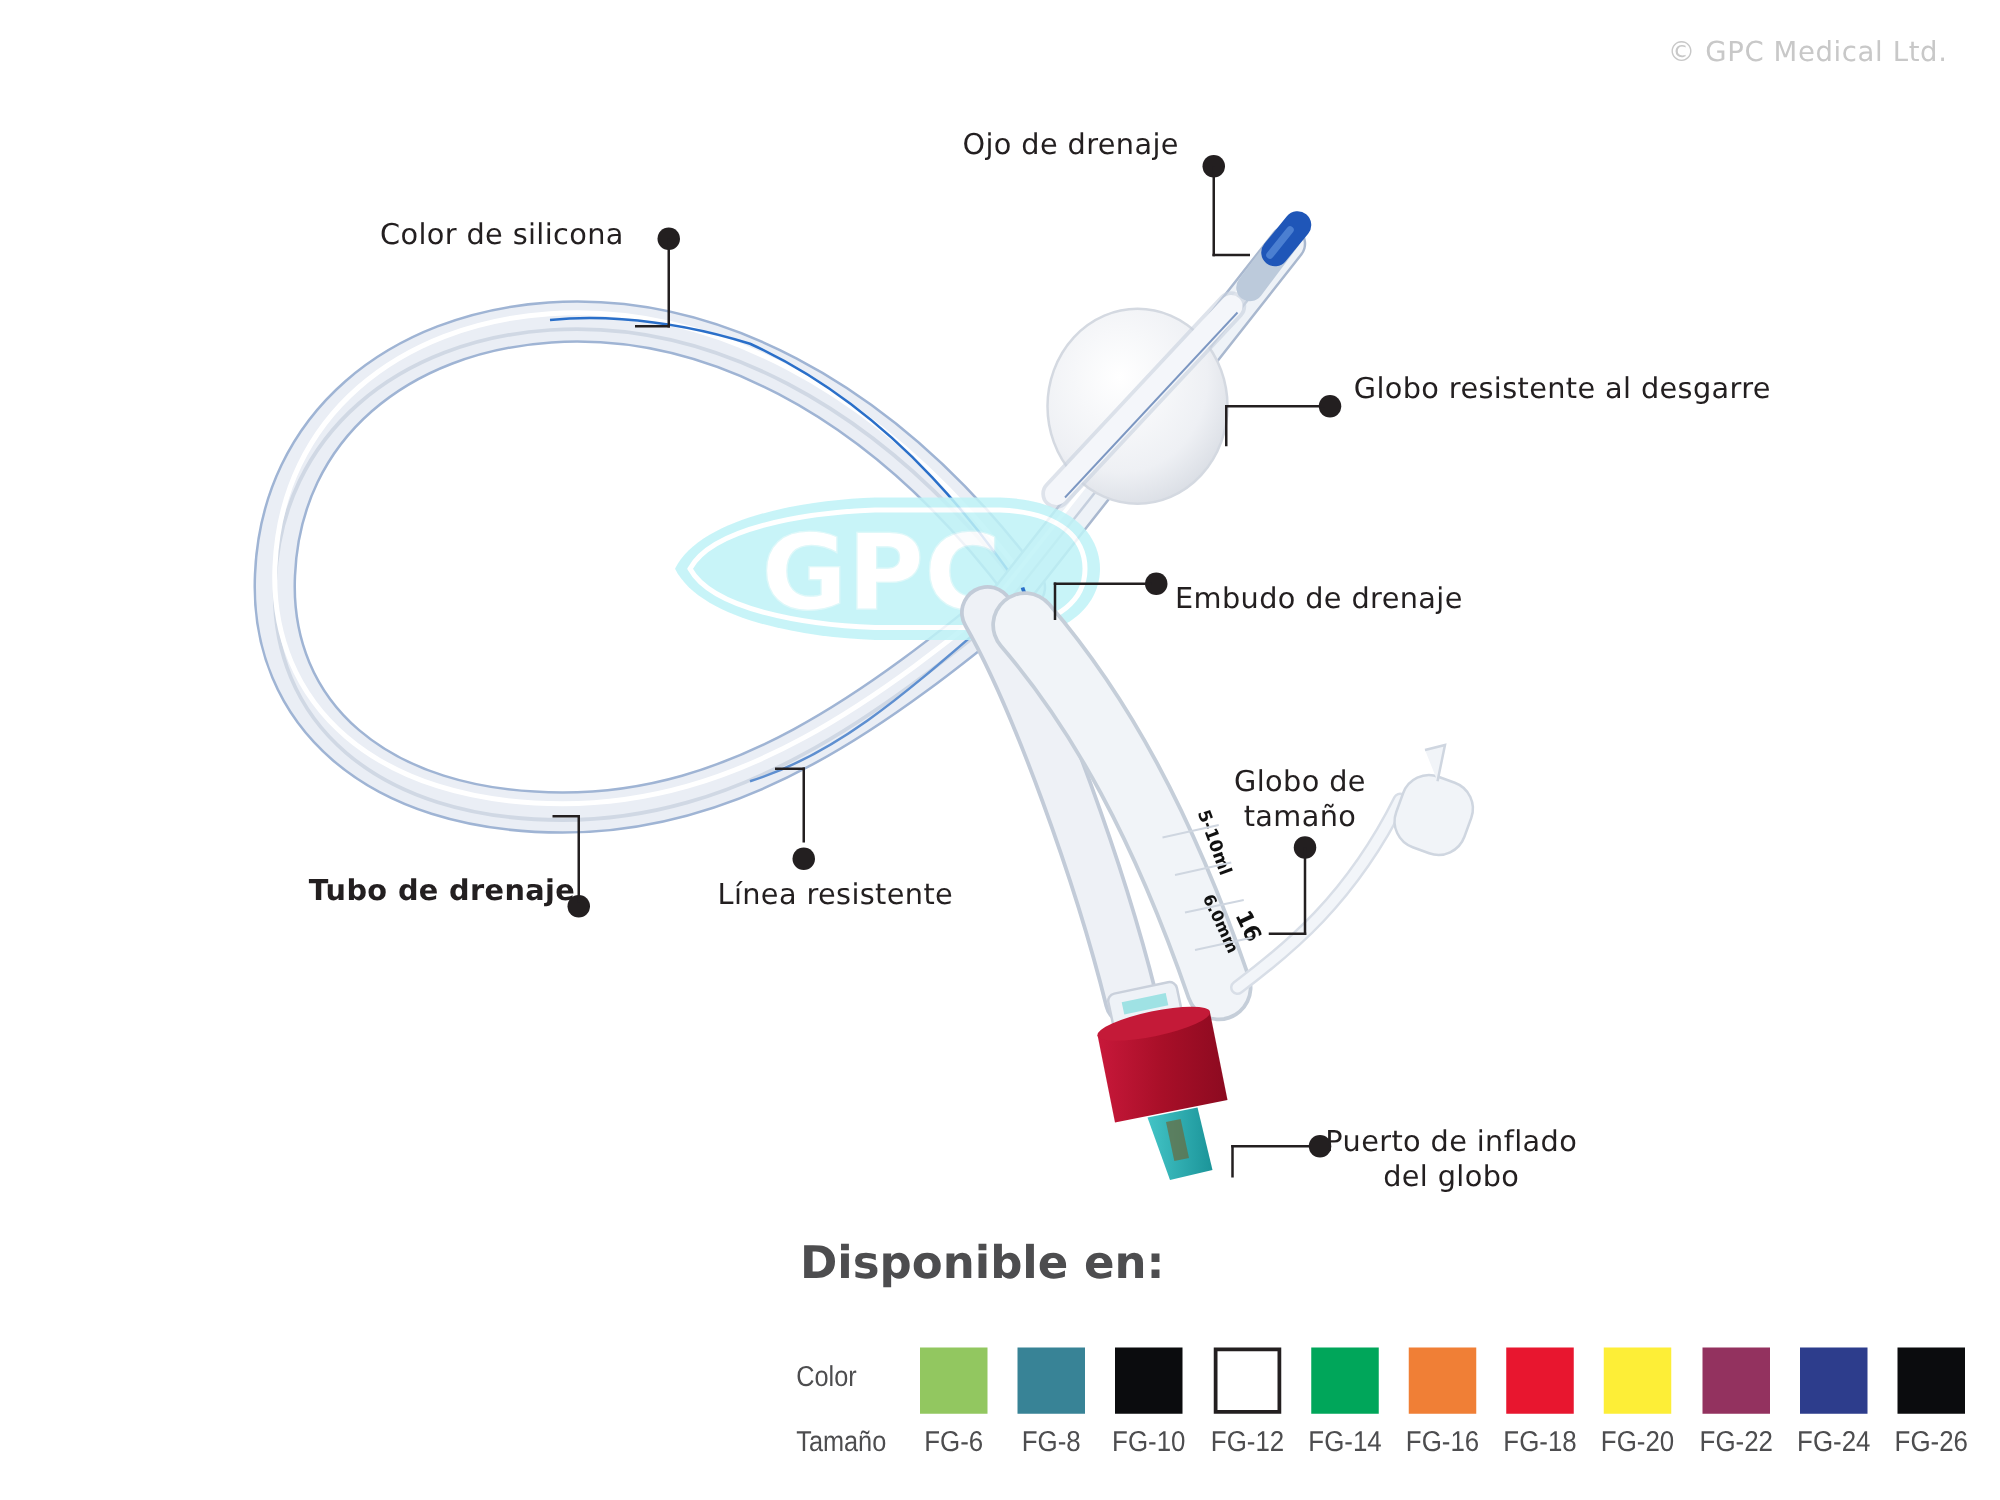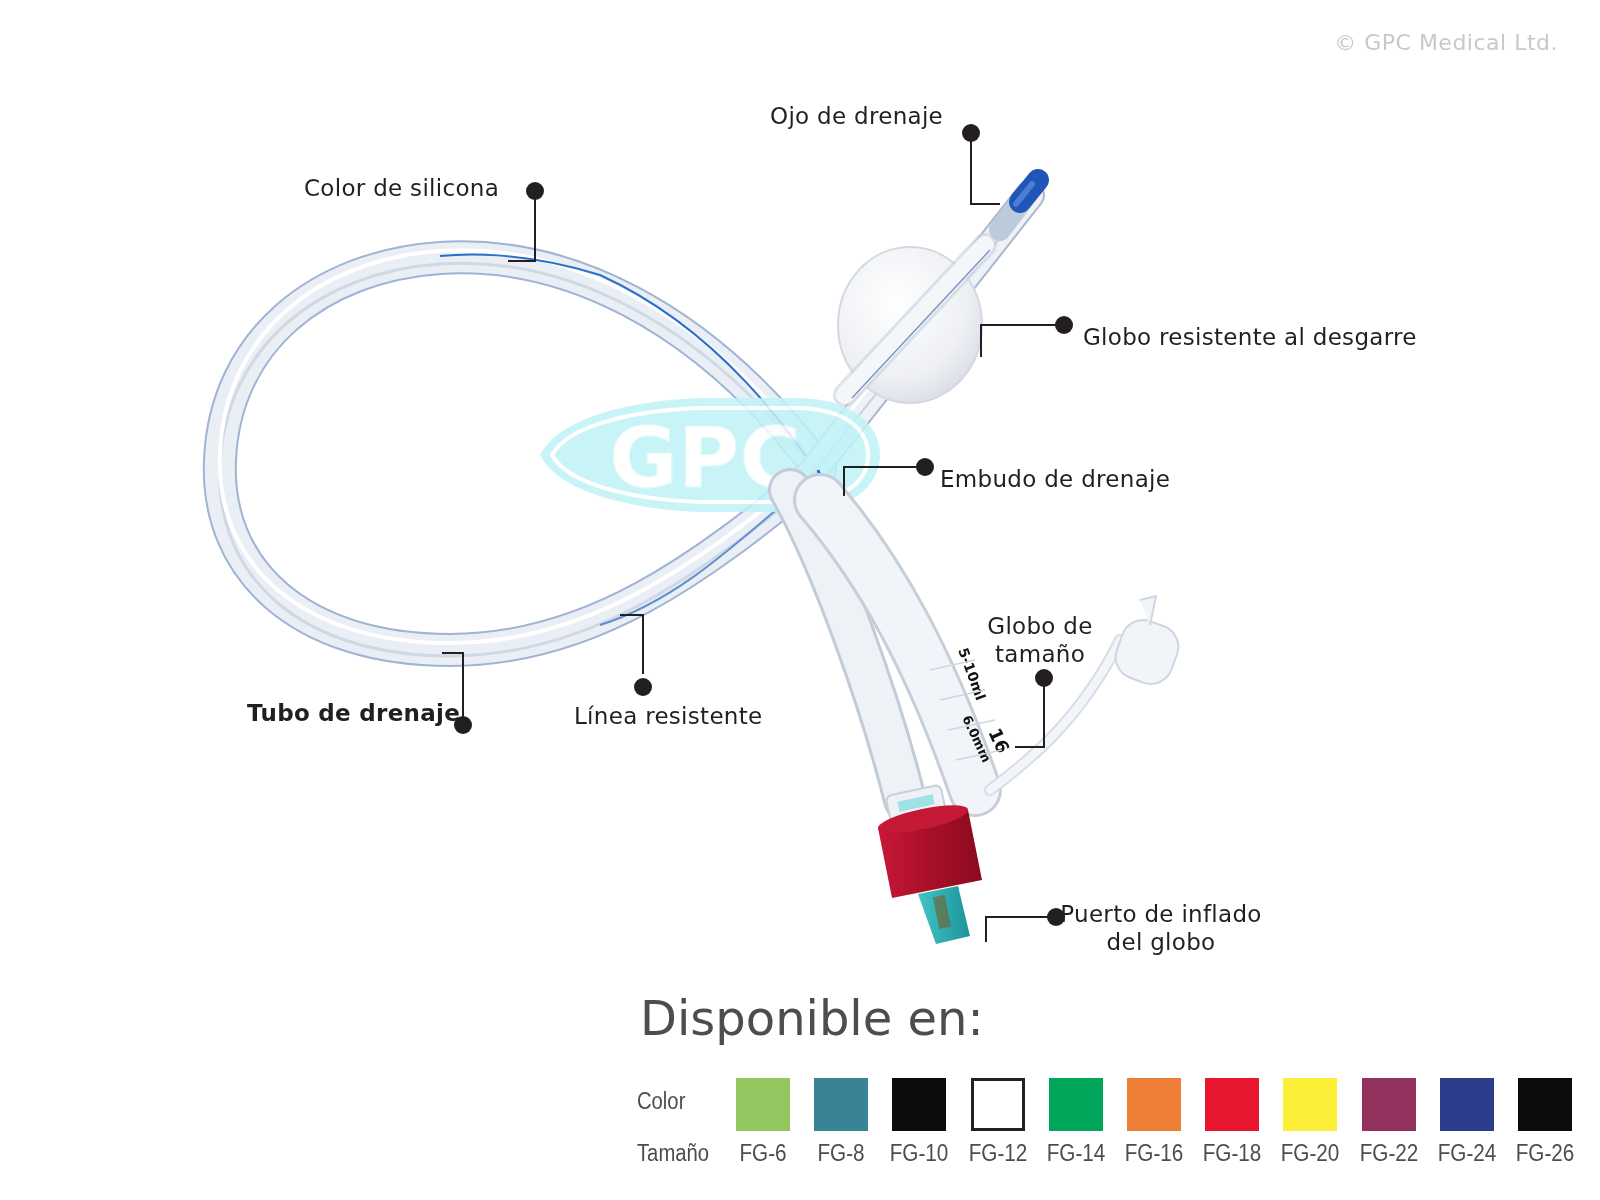--- a/index.html
+++ b/index.html
@@ -8,21 +8,21 @@
   .copyright { position: absolute; right: 42px; top: 30px; font-size: 22px; color: #c8c8c8;
                font-family: "DejaVu Sans", sans-serif; letter-spacing: 0.5px; }
   svg.art { position: absolute; left: 0; top: 0; }
   .label { position: absolute; font-size: 23px; color: #231f20; white-space: nowrap;
            font-family: "DejaVu Sans", sans-serif; letter-spacing: 0.3px; }
   .label.center { text-align: center; line-height: 28px; }
   .dot { position: absolute; width: 18px; height: 18px; border-radius: 50%; background: #231f20; }
   .hline, .vline { position: absolute; background: #231f20; }
   .hline { height: 2px; }
   .vline { width: 2px; }
-  .avail-title { position: absolute; left: 640px; top: 990px; font-size: 48px; font-weight: normal;
+  .avail-title { position: absolute; left: 640px; top: 990px; font-size: 36px; font-weight: bold;
                  color: #4d4d4f; font-family: "DejaVu Sans", sans-serif; text-align: right; }
   .row-label { position: absolute; font-size: 23px; color: #4d4d4f;
                font-family: "Liberation Sans", sans-serif; transform: scaleX(0.88); transform-origin: left; }
   .swatch { position: absolute; width: 54px; height: 53px; box-sizing: border-box; }
   .size { position: absolute; font-size: 23px; color: #4d4d4f; width: 78px; text-align: center;
           font-family: "Liberation Sans", sans-serif; transform: scaleX(0.9); }
 </style>
 </head>
 <body>
 
@@ -132,21 +132,21 @@
   <span class="label" style="left:304px; top:175px;">Color de silicona</span>
   <span class="dot" style="left:526px; top:182px;"></span>
   <span class="vline" style="left:534px; top:191px; height:71px;"></span>
   <span class="hline" style="left:508px; top:260px; width:28px;"></span>
 </div>
 
 <div>
   <span class="dot" style="left:1055px; top:316px;"></span>
   <span class="hline" style="left:980px; top:324px; width:80px;"></span>
   <span class="vline" style="left:980px; top:324px; height:33px;"></span>
-  <span class="label" style="left:1083px; top:324px;text-align:center;">Globo resistente al desgarre</span>
+  <span class="label" style="left:1083px; top:298px;text-align:center;">Globo resistente al desgarre</span>
 </div>
 
 <div>
   <span class="dot" style="left:916px; top:458px;"></span>
   <span class="hline" style="left:843px; top:466px; width:78px;"></span>
   <span class="vline" style="left:843px; top:466px; height:30px;"></span>
   <span class="label" style="left:940px; top:466px;">Embudo de drenaje</span>
 </div>
 
 <div>

